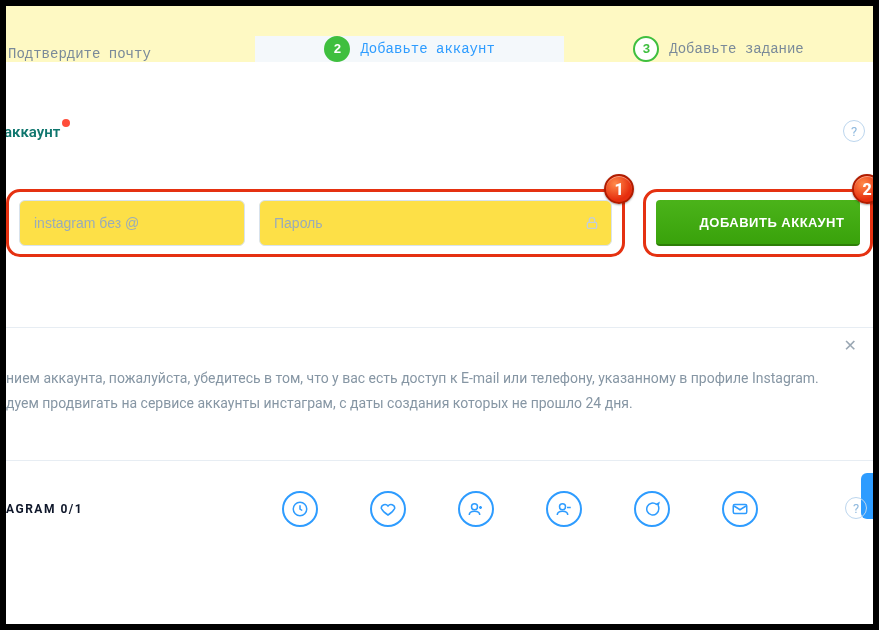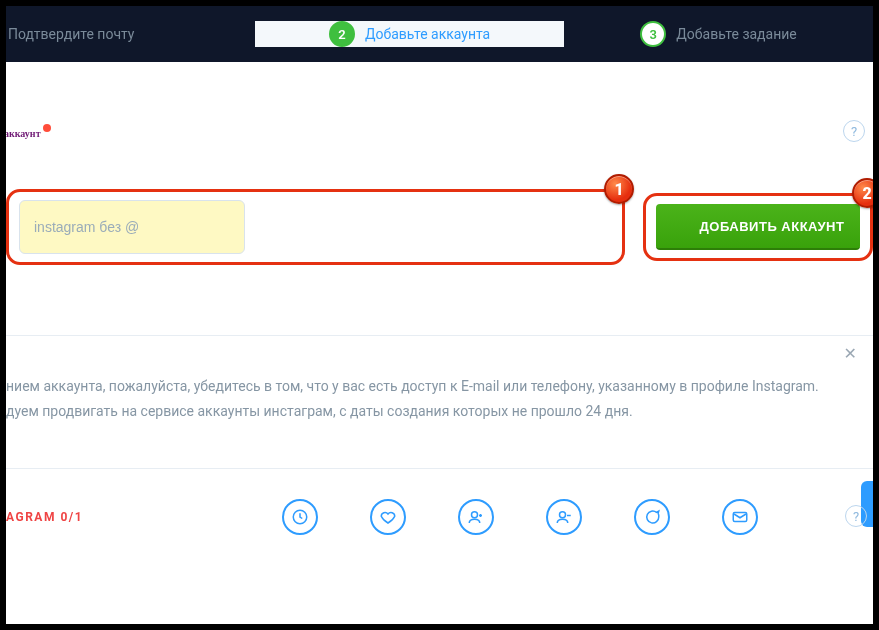--- a/index.html
+++ b/index.html
@@ -16,22 +16,23 @@
     left: 6px; top: 6px;
     width: 867px; height: 618px;
     background: #fff;
     overflow: hidden;
   }
 
   
   .stepper {
     display: flex;
     height: 56px;
-    align-items: center;
-    background: #0f172a;
+    align-items: flex-end;
+    background: #fef9c3;
+    font-family: Liberation Mono, monospace;
   }
   .step {
     flex: 1;
     display: flex;
     align-items: center;
     justify-content: center;
     gap: 10px;
     font-size: 14px;
     color: #7a8a99;
   }
@@ -46,22 +47,22 @@
   }
   .step.active .step-circle { background: #3fbf3f; color: #fff; }
 
   
   .section-head {
     position: relative;
     padding: 60px 0 0 0;
     margin-left: -2px;
   }
   .section-title {
-    font-size: 10px; font-weight: 600; color: #701a75;
-    position: relative; display: inline-block; font-family: Liberation Serif, serif;
+    font-size: 15px; font-weight: 600; color: #0f766e;
+    position: relative; display: inline-block;
   }
   .dot-red {
     position: absolute; top: -4px; right: -10px;
     width: 8px; height: 8px; border-radius: 50%; background: #ff4d3a;
   }
   .help-circle {
     position: absolute; right: 8px; top: 58px;
     width: 22px; height: 22px; border-radius: 50%;
     border: 1.5px solid #bcd6ee; color: #8fb9de;
     font-size: 13px; display:flex; align-items:center; justify-content:center;
@@ -77,27 +78,27 @@
   .inputs-wrap {
     position: relative;
     display: flex; gap: 14px;
     border: 3px solid #e53111;
     border-radius: 14px;
     padding: 8px 10px;
     flex: 1;
   }
   .input {
     flex: 1;
-    height: 54px;
+    height: 46px;
     border: 1px solid #d9e3ec;
     border-radius: 6px;
     padding: 0 14px;
     font-size: 14px;
     color: #5a6a7a;
-    background: #fef9c3;
+    background: #fde047;
     outline: none;
   }
   .input::placeholder { color: #9aacb9; }
   .input.login { flex: 0 0 226px; }
   .password-wrap { position: relative; flex: 1; display:flex; }
   .lock-icon {
     position: absolute; right: 12px; top: 50%; transform: translateY(-50%);
     width: 16px; height: 16px; color: #c2ceda;
   }
 
@@ -146,21 +147,21 @@
   .divider2 { height: 1px; background: #e7edf3; margin-top: 34px; }
 
   
   .footer {
     display:flex; align-items:center;
     height: 56px; margin-top: 20px;
     position: relative;
   }
   .footer-label {
     font-size: 12px; letter-spacing: 1.5px; font-weight:700;
-    color: #ef4444;
+    color: #0f172a;
   }
   .footer-icons {
     position: absolute; left: 276px; top: 10px;
     display:flex; gap: 52px;
   }
   .ficon {
     width: 36px; height: 36px; border-radius: 50%;
     border: 2px solid #2e9cff; color:#2e9cff;
     display:flex; align-items:center; justify-content:center;
     cursor:pointer;
@@ -177,40 +178,49 @@
 <body>
 
 <div class="frame">
 
   <div class="stepper">
     <div class="step first">
       <span>Подтвердите почту</span>
     </div>
     <div class="step active">
       <span class="step-circle">2</span>
-      <span>Добавьте аккаунта</span>
+      <span>Добавьте аккаунт</span>
     </div>
     <div class="step">
       <span class="step-circle">3</span>
       <span>Добавьте задание</span>
     </div>
   </div>
 
   <div class="section-head">
     <span class="section-title">
       <span>аккаунт</span>
       <span class="dot-red"></span>
     </span>
     <span class="help-circle">?</span>
   </div>
 
   <div class="form-row">
     <div class="inputs-wrap">
       <span class="callout-badge">1</span>
       <input class="input login" type="text" placeholder="instagram без @" style="">
+      <div class="password-wrap">
+        <input class="input" type="password" placeholder="Пароль" style="">
+        <span class="lock-icon">
+          <svg viewBox="0 0 24 24" fill="none" stroke="currentColor" stroke-width="2">
+              <rect x="5" y="11" width="14" height="9" rx="2"></rect>
+              <path d="M8 11V8a4 4 0 0 1 8 0v3"></path>
+            </svg>
+        </span>
+      </div>
     </div>
     <div class="btn-wrap">
       <span class="callout-badge">2</span>
       <button class="add-btn">ДОБАВИТЬ АККАУНТ</button>
     </div>
   </div>
 
   <div class="divider"></div>
 
   <div class="notice">

